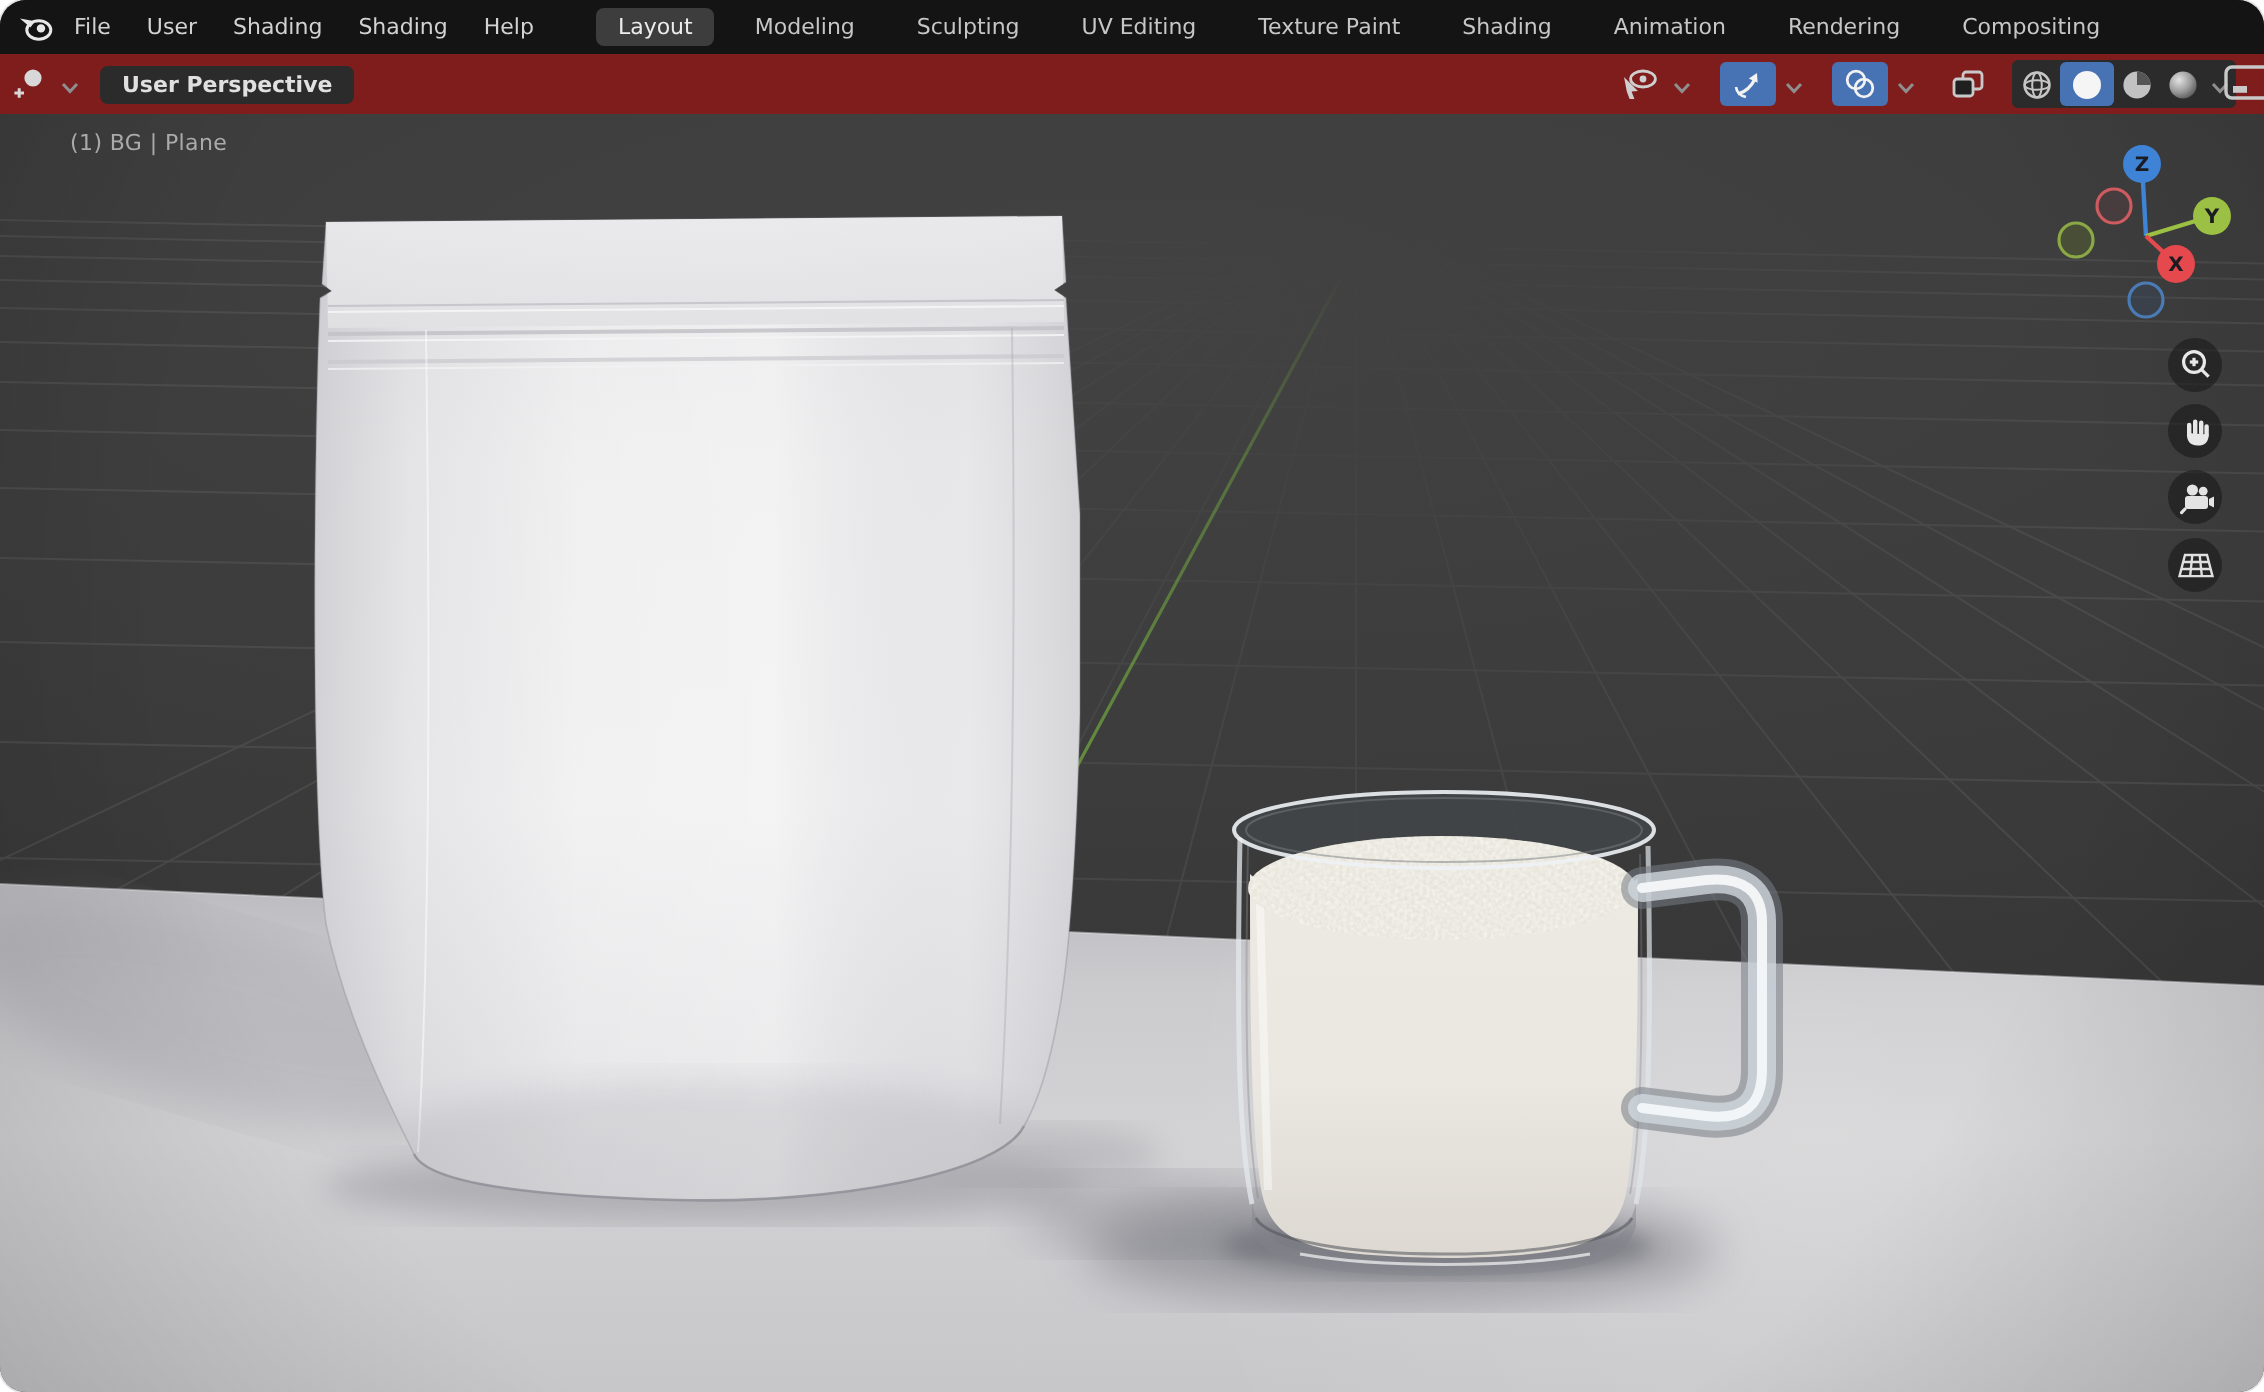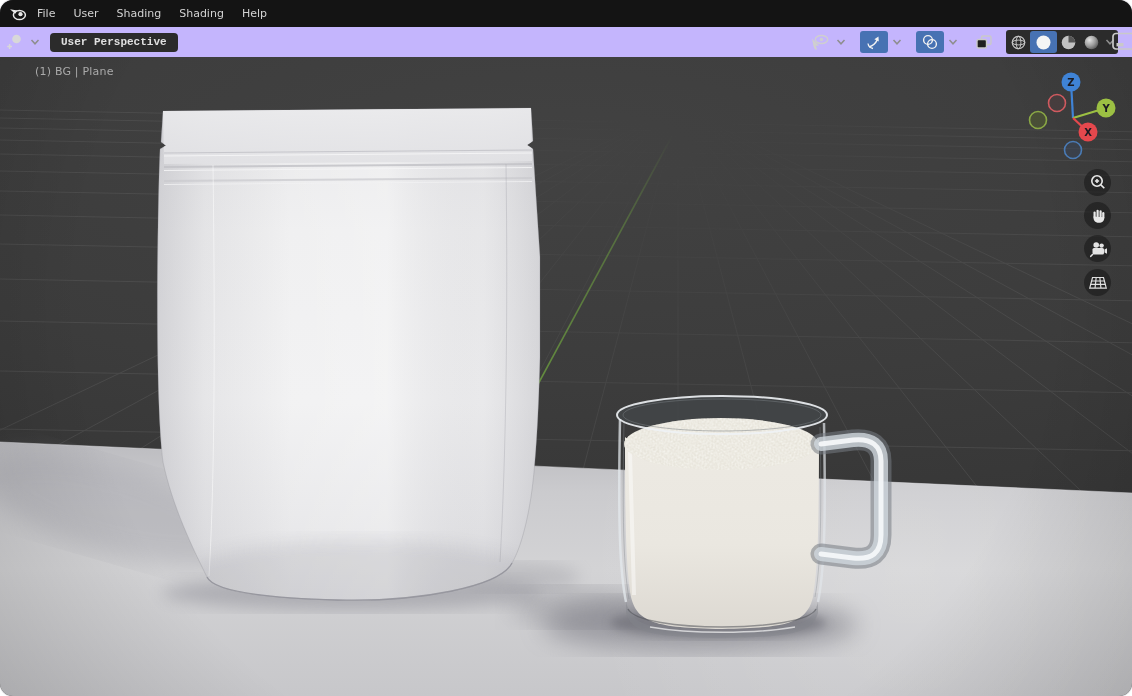--- a/index.html
+++ b/index.html
@@ -9,22 +9,22 @@
   }
   
   .topbar{position:absolute;left:0;top:0;width:100%;height:27px;background:#141414;
     display:flex;align-items:center;z-index:30;}
   .logo{width:20px;height:18px;margin-left:8px;display:flex;align-items:center;justify-content:center;}
   .mi{color:#d2d2d2;font-size:11px;padding:3px 9px;border-radius:4px;cursor:default;line-height:1;text-align:center;}
   .tabs{display:flex;align-items:center;margin-left:22px;gap:9px;}
   .tab{color:#c6c6c6;font-size:11px;padding:4px 11px;border-radius:4px;line-height:1;white-space:nowrap;}
   .tab.active{background:#3d3d3d;color:#ececec;}
   
-  .vheader{position:absolute;left:0;top:27px;width:100%;height:30px;background:#c4b5fd;
-    display:flex;align-items:center;z-index:29;font-family:Liberation Mono, monospace;}
+  .vheader{position:absolute;left:0;top:27px;width:100%;height:30px;background:#7f1d1d;
+    display:flex;align-items:center;z-index:29;}
   .chip{background:#2b2b2b;border-radius:4px;color:#e0e0e0;font-size:11px;font-weight:600;
     padding:4px 11px;margin-left:8px;line-height:1;}
   .hright{position:absolute;right:14px;top:0;height:30px;display:flex;align-items:center;gap:2px;}
   .ib{height:22px;display:flex;align-items:center;justify-content:center;border-radius:3px;padding:0 2px;}
   .ib.blue{background:#4772b3;}
   .shgroup{display:flex;align-items:center;background:#2b2b2b;border-radius:3px;padding:1px;margin-left:8px;}
   .chev{margin:0 2px;}
   .gap{width:8px;}
   
   .viewport{position:absolute;left:0;top:57px;width:1132px;height:476px;
@@ -47,20 +47,31 @@
         <ellipse cx="10.4" cy="9" rx="6" ry="4.6" fill="none" stroke="#e8e8e8" stroke-width="1.5"></ellipse>
         <circle cx="11.5" cy="8.2" r="2.1" fill="#e8e8e8"></circle>
         <path d="M1,3.2 L8.5,4.6 L6.2,7.8 Z" fill="#e8e8e8"></path>
       </svg>
     </span>
     <span class="mi">File</span>
     <span class="mi">User</span>
     <span class="mi">Shading</span>
     <span class="mi">Shading</span>
     <span class="mi">Help</span>
+    <div class="tabs">
+      <span class="tab active">Layout</span>
+      <span class="tab">Modeling</span>
+      <span class="tab">Sculpting</span>
+      <span class="tab">UV Editing</span>
+      <span class="tab">Texture Paint</span>
+      <span class="tab">Shading</span>
+      <span class="tab">Animation</span>
+      <span class="tab">Rendering</span>
+      <span class="tab">Compositing</span>
+    </div>
   </div>
 
   <div class="vheader">
     <span class="ib" style="margin-left:2px">
       <svg width="22" height="22" viewBox="0 0 22 22">
         <circle cx="12.5" cy="8" r="4.3" fill="#d8d8d8"></circle>
         <path d="M3.2,15.5 H8 M5.6,13.1 V17.9" stroke="#d8d8d8" stroke-width="1.5"></path>
       </svg>
     </span>
     <span class="chev">

